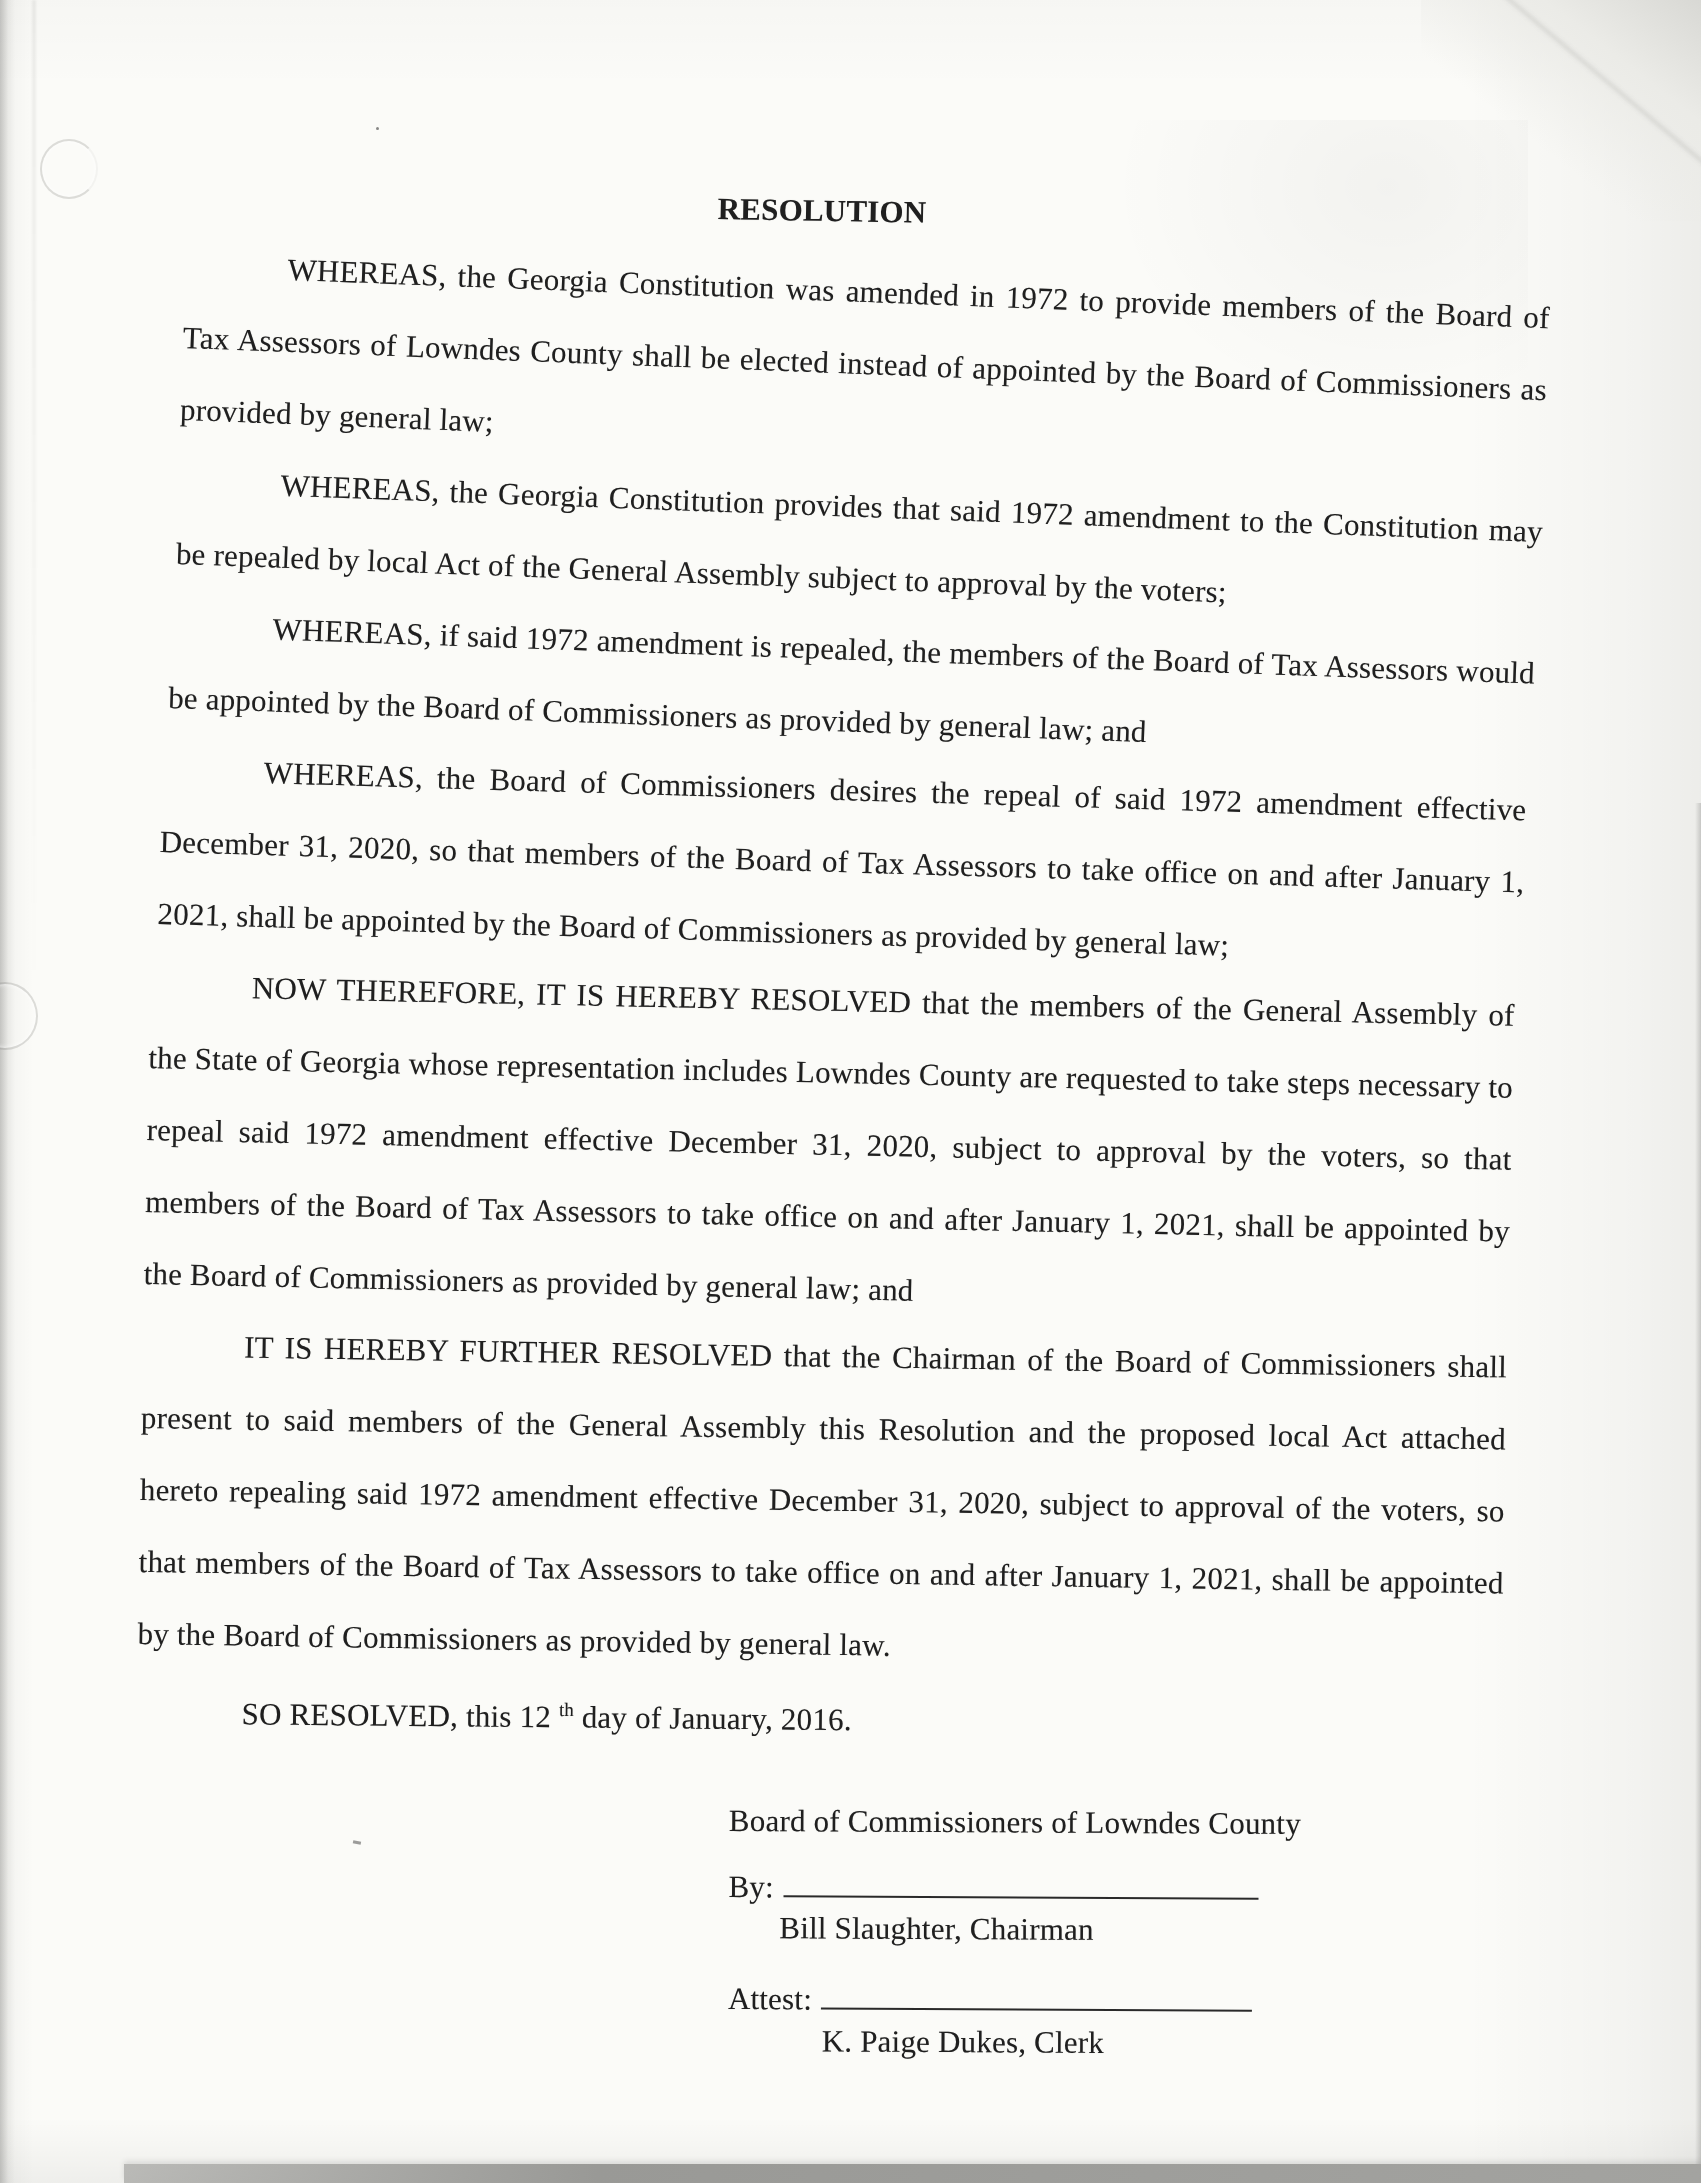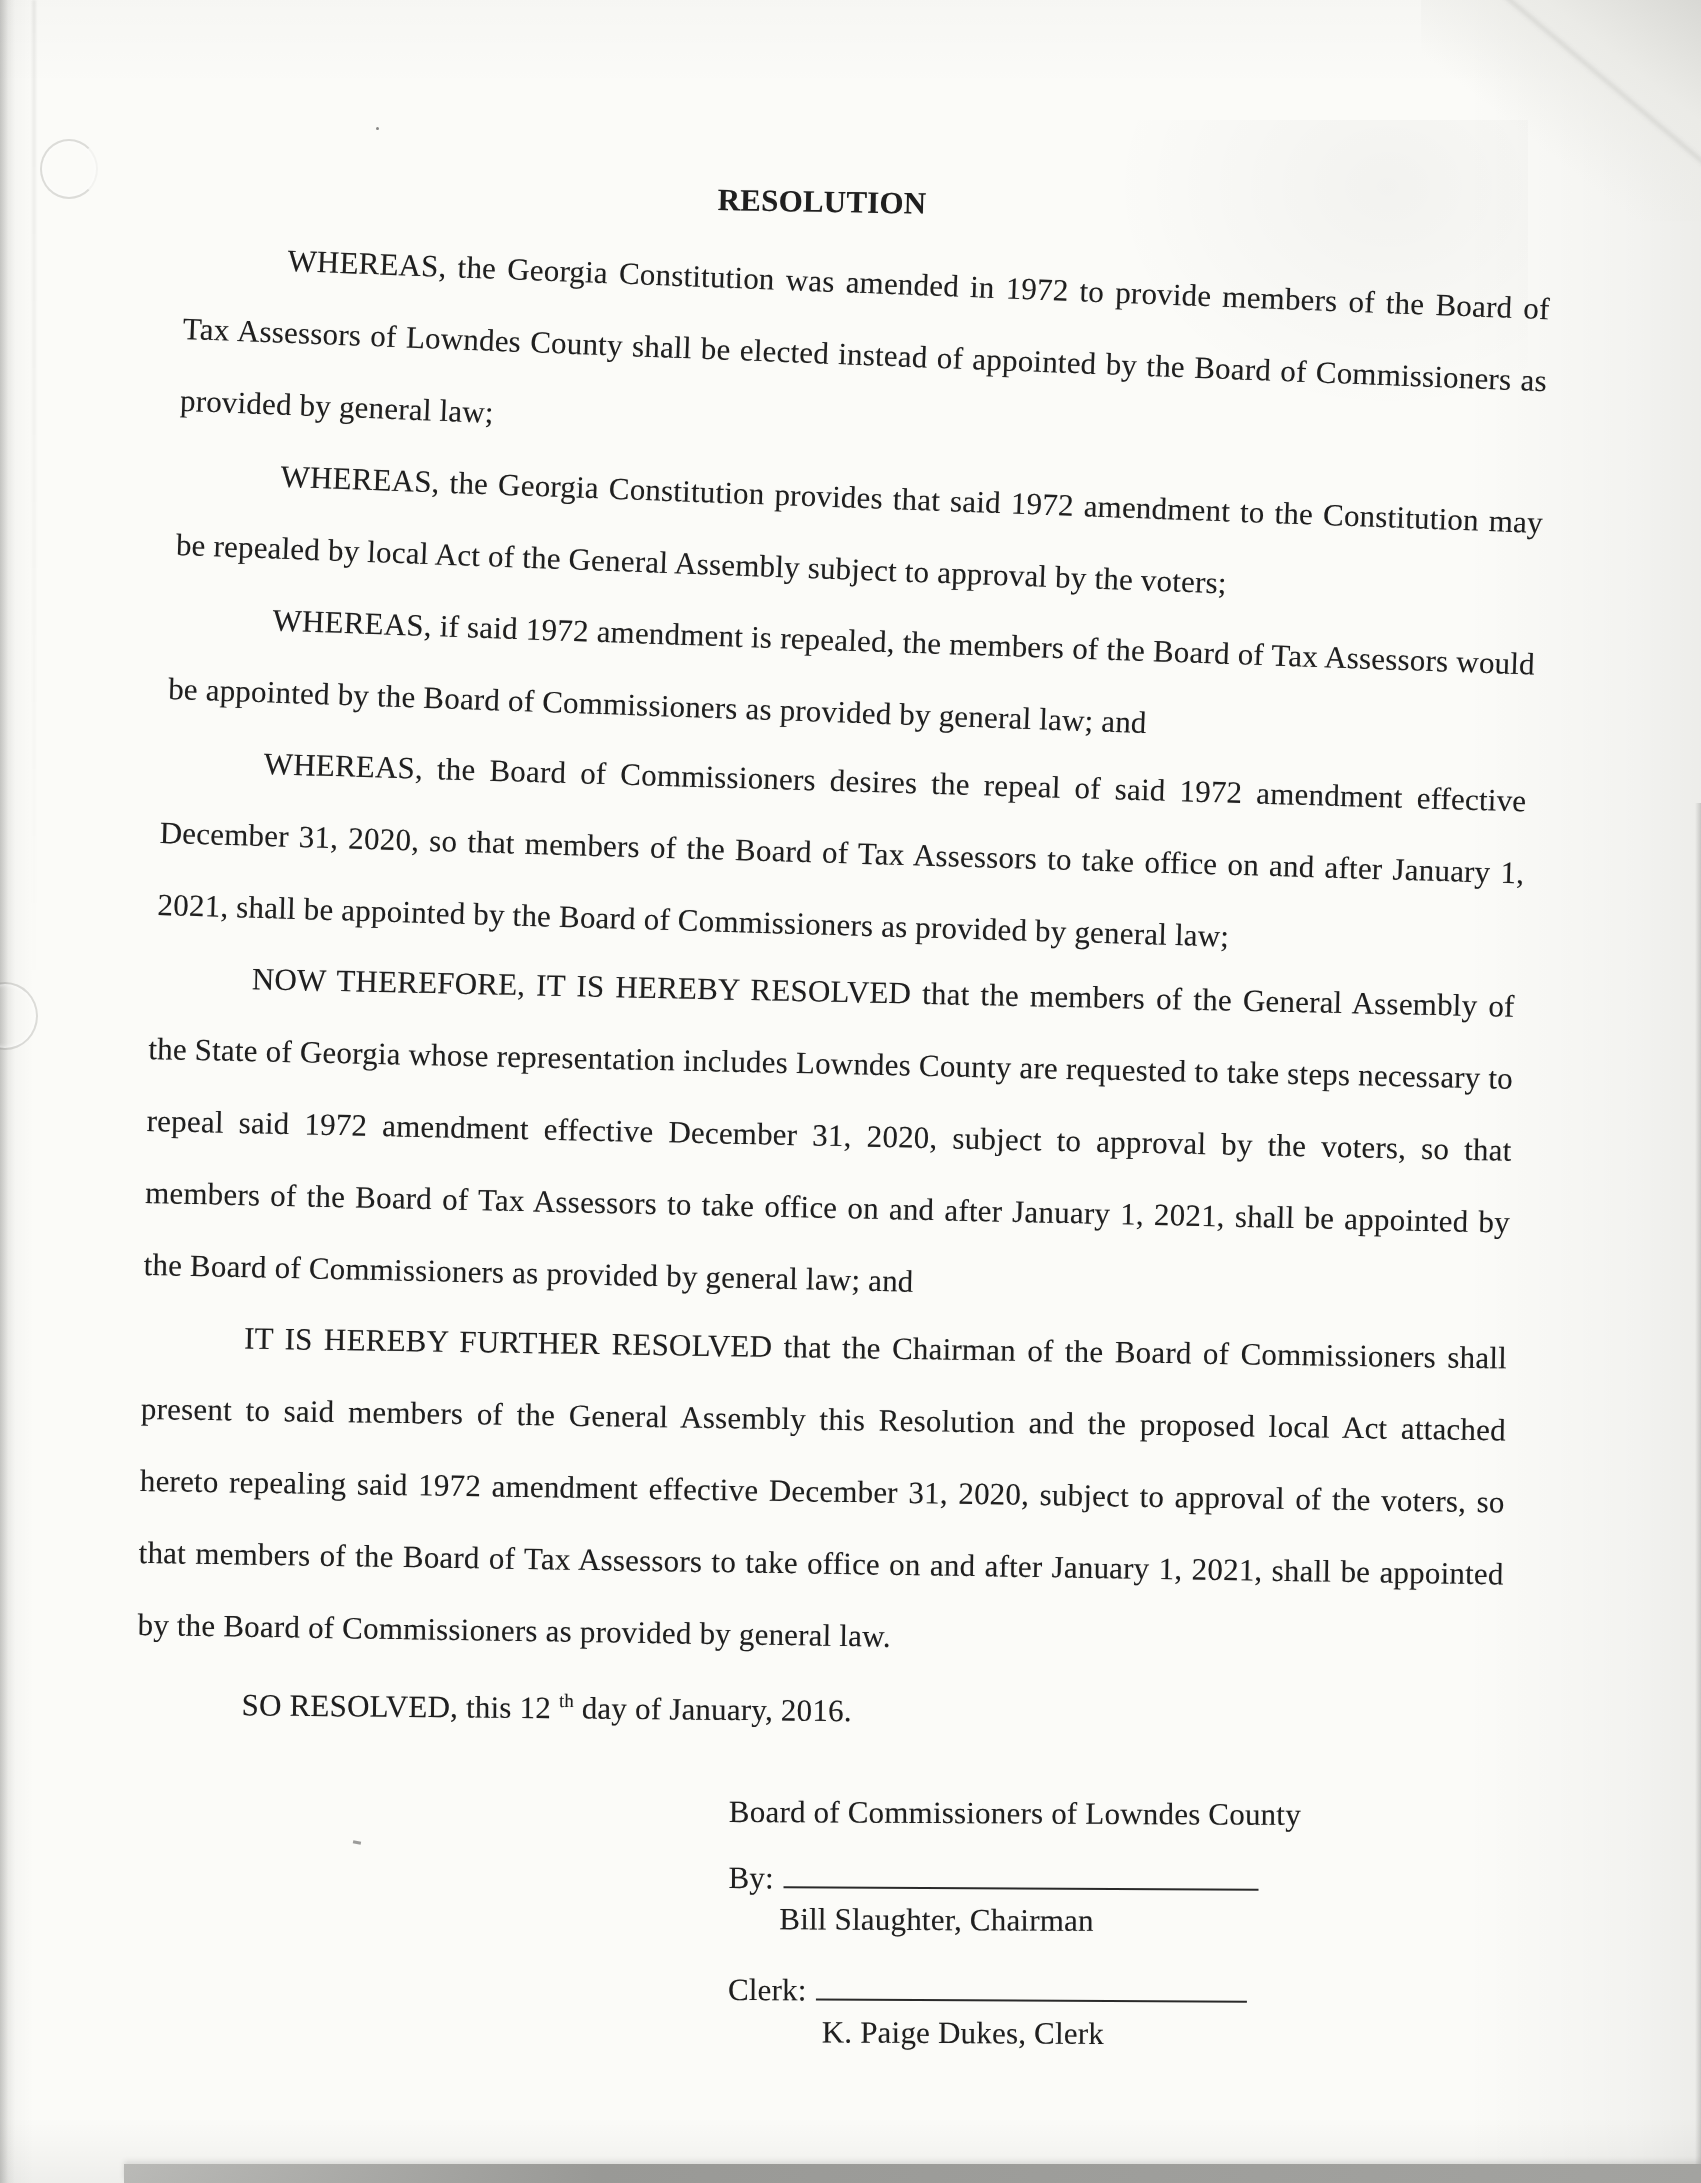--- a/index.html
+++ b/index.html
@@ -60,21 +60,21 @@
     box-shadow: inset 0 0 5.4px rgba(255,255,255,0.8);
   }
   .punch-1 { left: 40px; top: 139px; width: 54px; height: 56px; border-right-color: rgba(110,110,105,0.05); }
   .punch-2 { left: -28px; top: 982px; width: 62px; height: 64px; }
   .speck-1 { position: absolute; left: 376px; top: 127px; width: 3.3px; height: 3.3px; background: rgba(40,40,40,0.55); border-radius: 50%; }
   .speck-2 { position: absolute; left: 353px; top: 1841px; width: 8px; height: 2.7px; background: rgba(40,40,40,0.45); transform: rotate(12deg); }
 
   
   .content {
     position: absolute;
-    left: 140px; top: 169px;
+    left: 140px; top: 178px;
     width: 1365px;
     font-size: 31px;
     letter-spacing: 0.2px;
     color: #1f1f1f;
     text-shadow: 0 0 0.7px rgba(30,30,30,0.35);
   }
   .title {
     text-align: center;
     font-size: 31px;
     line-height: 41px;
@@ -153,18 +153,18 @@
     <p class="body-para rot-p6">IT IS HEREBY FURTHER RESOLVED that the Chairman of the Board of Commissioners shall present to said members of the General Assembly this Resolution and the proposed local Act attached hereto repealing said 1972 amendment effective December 31, 2020, subject to approval of the voters, so that members of the Board of Tax Assessors to take office on and after January 1, 2021, shall be appointed by the Board of Commissioners as provided by general law.</p>
 
     <p class="resolved"><span>SO RESOLVED, this 12</span><sup>th</sup><span> day of January, 2016.</span></p>
 
     <div class="signature">
       <p class="sig-org">Board of Commissioners of Lowndes County</p>
 
       <p class="sig-row"><span>By:</span><span class="sig-line line-by"></span></p>
       <p class="sig-name-by">Bill Slaughter, Chairman</p>
 
-      <p class="sig-row"><span>Clerk:</span><span class="sig-line line-attest"></span></p>
+      <p class="sig-row"><span>Attest:</span><span class="sig-line line-attest"></span></p>
       <p class="sig-name-attest">K. Paige Dukes, Clerk</p>
     </div>
   </div>
 </div>
 
 
 </body></html>

